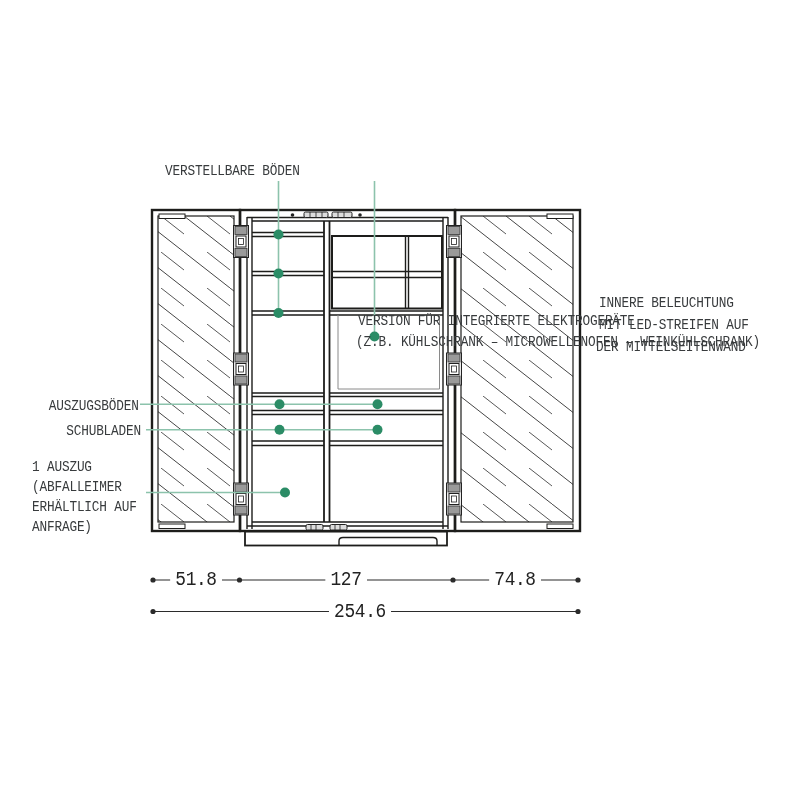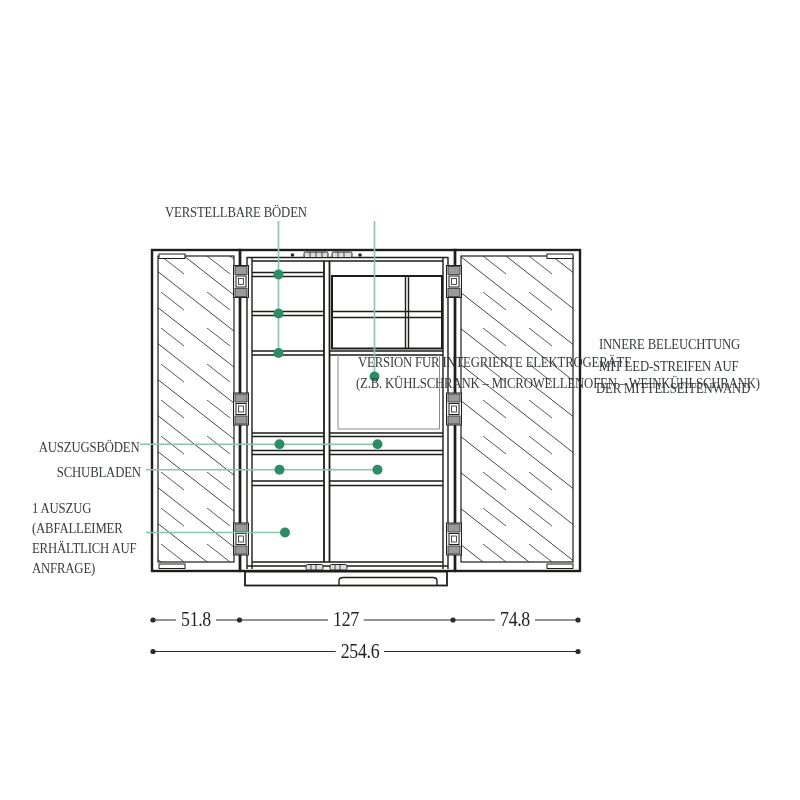--- a/index.html
+++ b/index.html
@@ -1,19 +1,18 @@
 <!DOCTYPE html>
 <html><head>
 <meta charset="utf-8">
 <style>
   html,body{margin:0;padding:0;background:#fff;}
   #stage{
     position:relative;width:800px;height:741px;background:#ffffff;overflow:hidden;
-    font-family:Liberation Serif, serif;
-    margin-top:40px;
+    font-family:Liberation Mono, monospace;
   }
   #drawing{position:absolute;left:0;top:0;}
   .lbl{
     position:absolute;color:#383b3d;font-size:15px;line-height:20.5px;
     letter-spacing:-0.2px;white-space:nowrap;
     transform:scaleX(0.85);transform-origin:left top;
   }
   .lbl.right{transform-origin:right top;text-align:right;}
   .dim{
     position:absolute;color:#222;font-size:21px;line-height:21px;height:21px;

